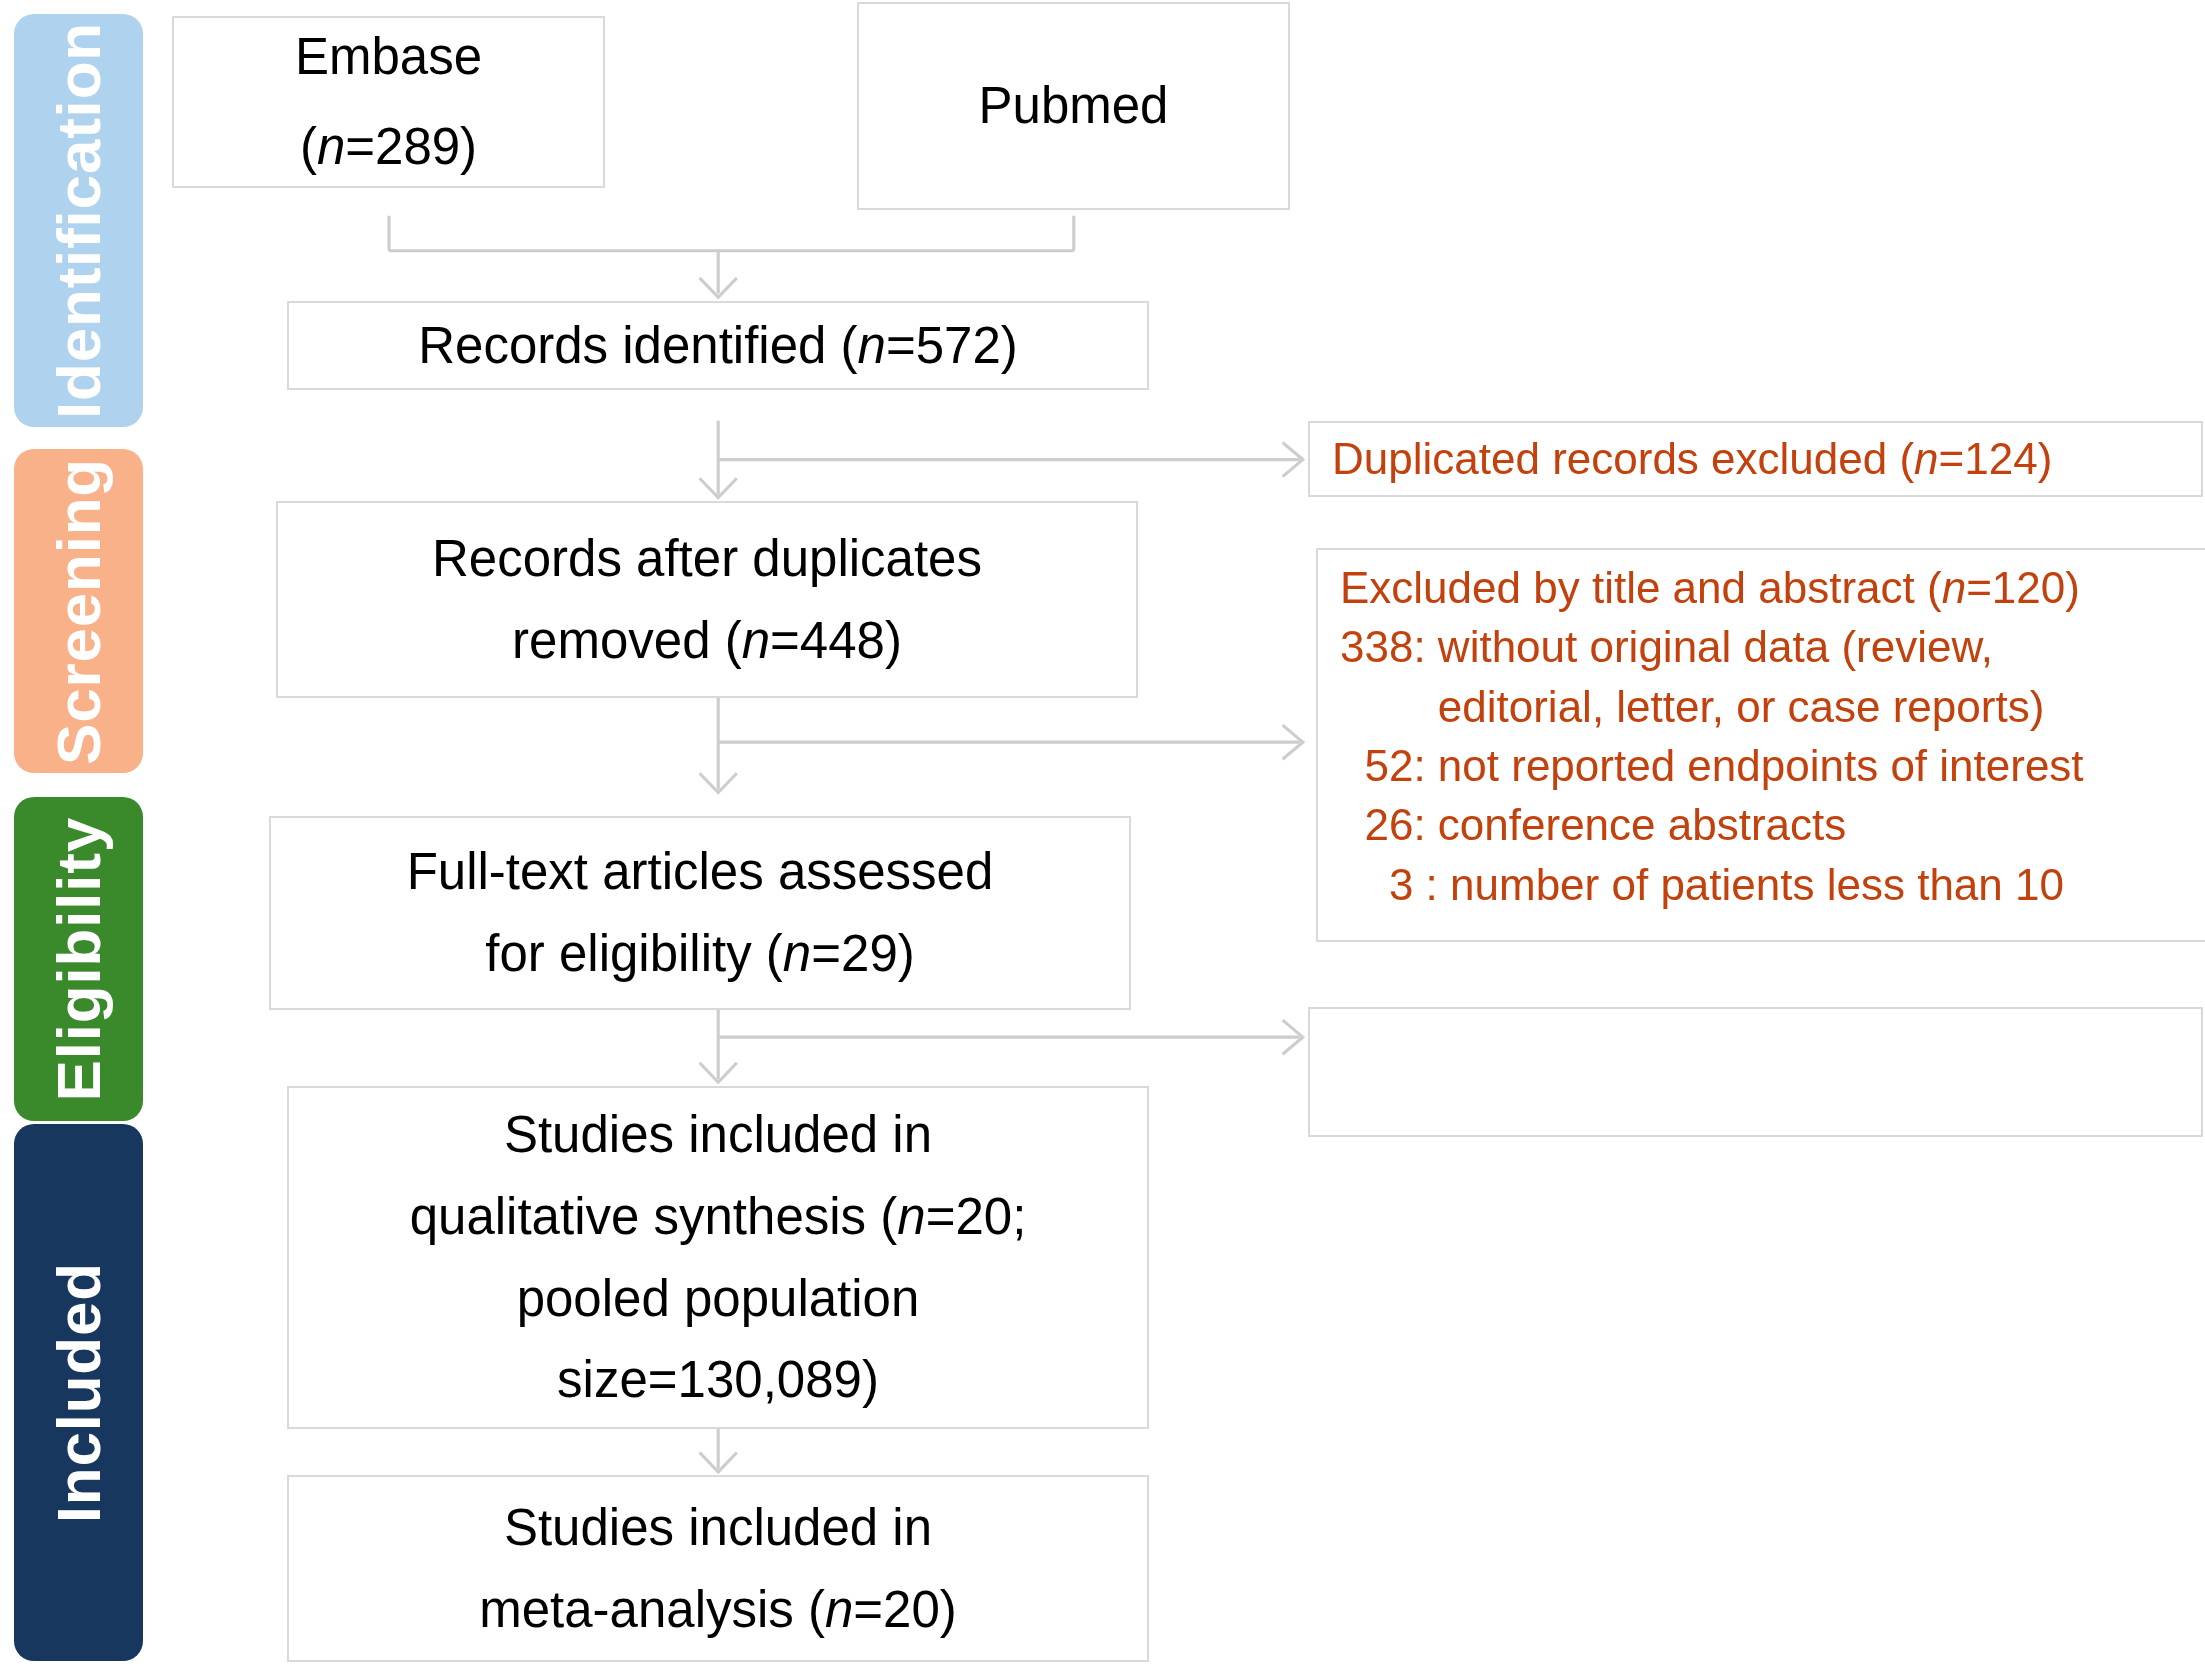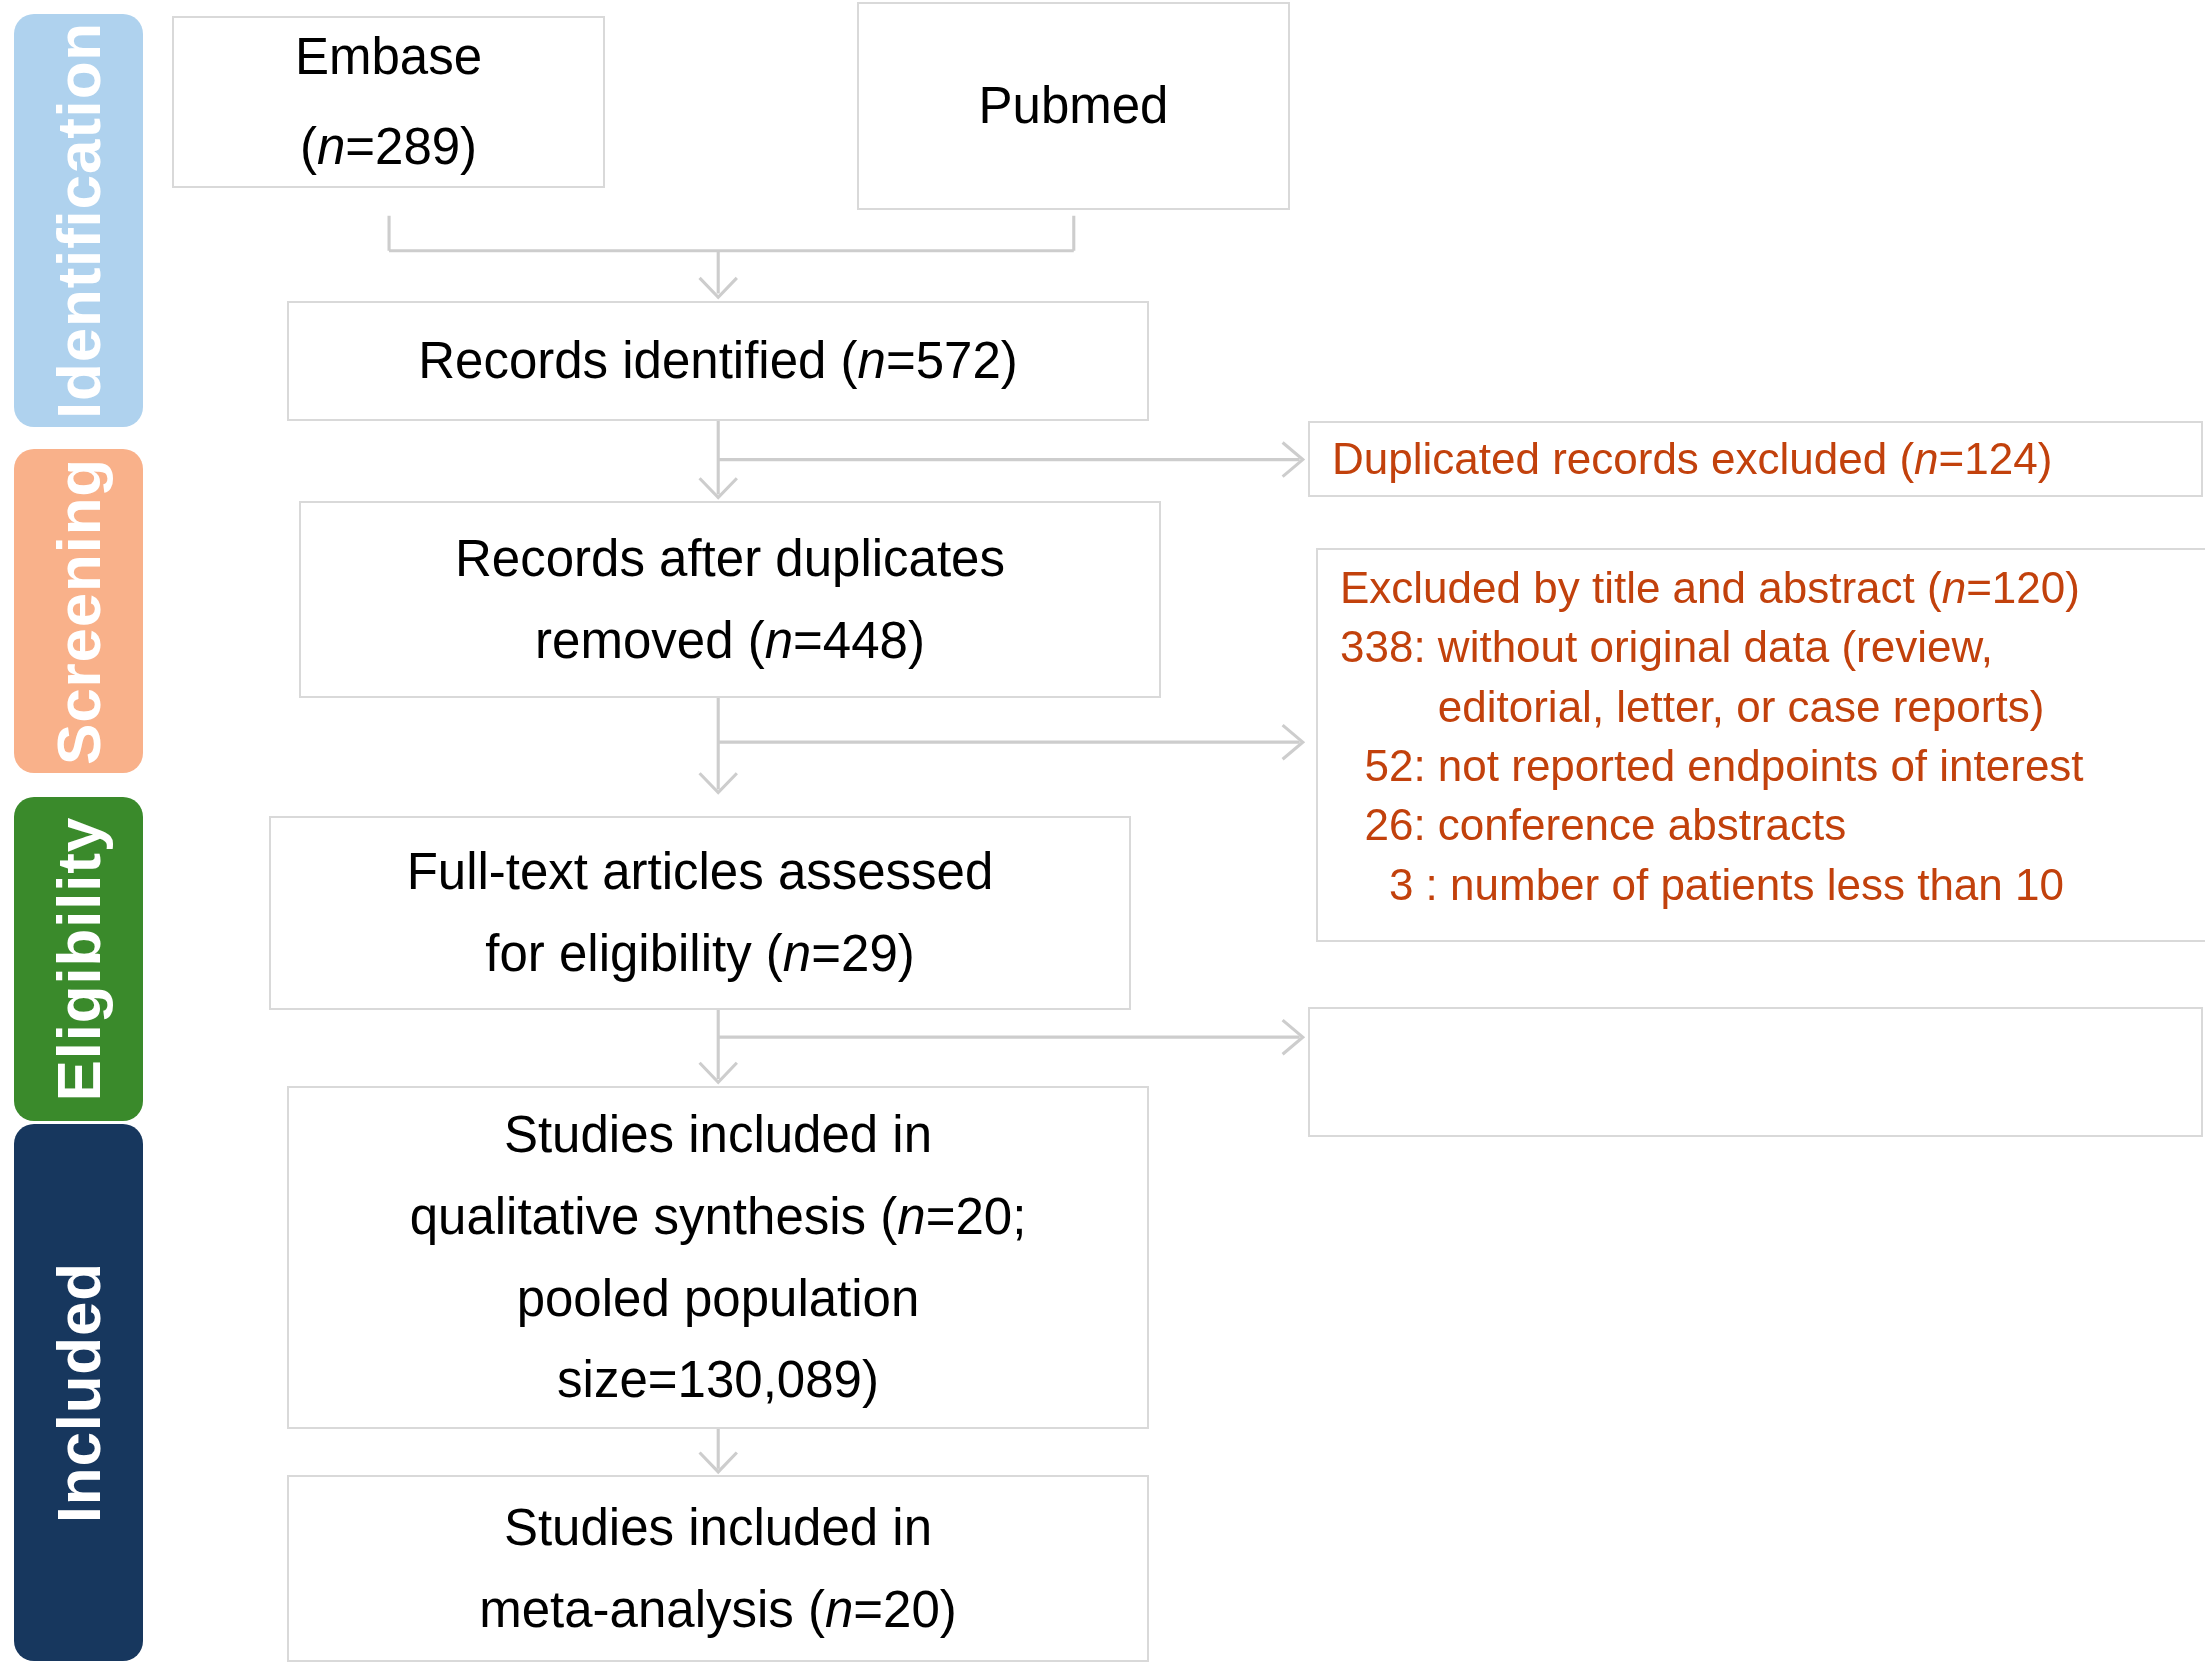--- a/index.html
+++ b/index.html
@@ -23,22 +23,22 @@
         font-size:44px;color:#c2410c;line-height:1.35;padding:7.8px 22px;text-align:left;}
   .rbox .line{white-space:pre;}
 
   #stage-identification{top:14px;height:413px;}
   #stage-screening{top:449px;height:324px;}
   #stage-eligibility{top:797px;height:324px;}
   #stage-included{top:1124px;height:537px;}
 
   #box-embase{left:172px;top:15.5px;width:433px;height:172px;line-height:1.75;}
   #box-pubmed{left:857px;top:2px;width:433px;height:208px;line-height:1.75;}
-  #box-records-identified{left:287px;top:301px;width:862px;height:120px;}
-  #box-records-after-duplicates{left:299px;top:501px;width:862px;height:197px;}
+  #box-records-identified{left:287px;top:301px;width:862px;height:89px;}
+  #box-records-after-duplicates{left:276px;top:501px;width:862px;height:197px;}
   #box-fulltext-assessed{left:269px;top:796px;width:862px;height:194px;margin-top:20px;}
   #box-qualitative-synthesis{left:287px;top:1086px;width:862px;height:343px;}
   #box-meta-analysis{left:287px;top:1475px;width:862px;height:187px;}
 
   #box-duplicates-excluded{left:1308px;top:421px;width:895px;height:76px;}
   #box-title-abstract-excluded{left:1308px;top:548px;width:895px;height:394px;justify-content:flex-start;margin-left:8px;}
   #box-articles-excluded{left:1308px;top:1007px;width:895px;height:130px;}
 </style>
 </head>
 <body>

